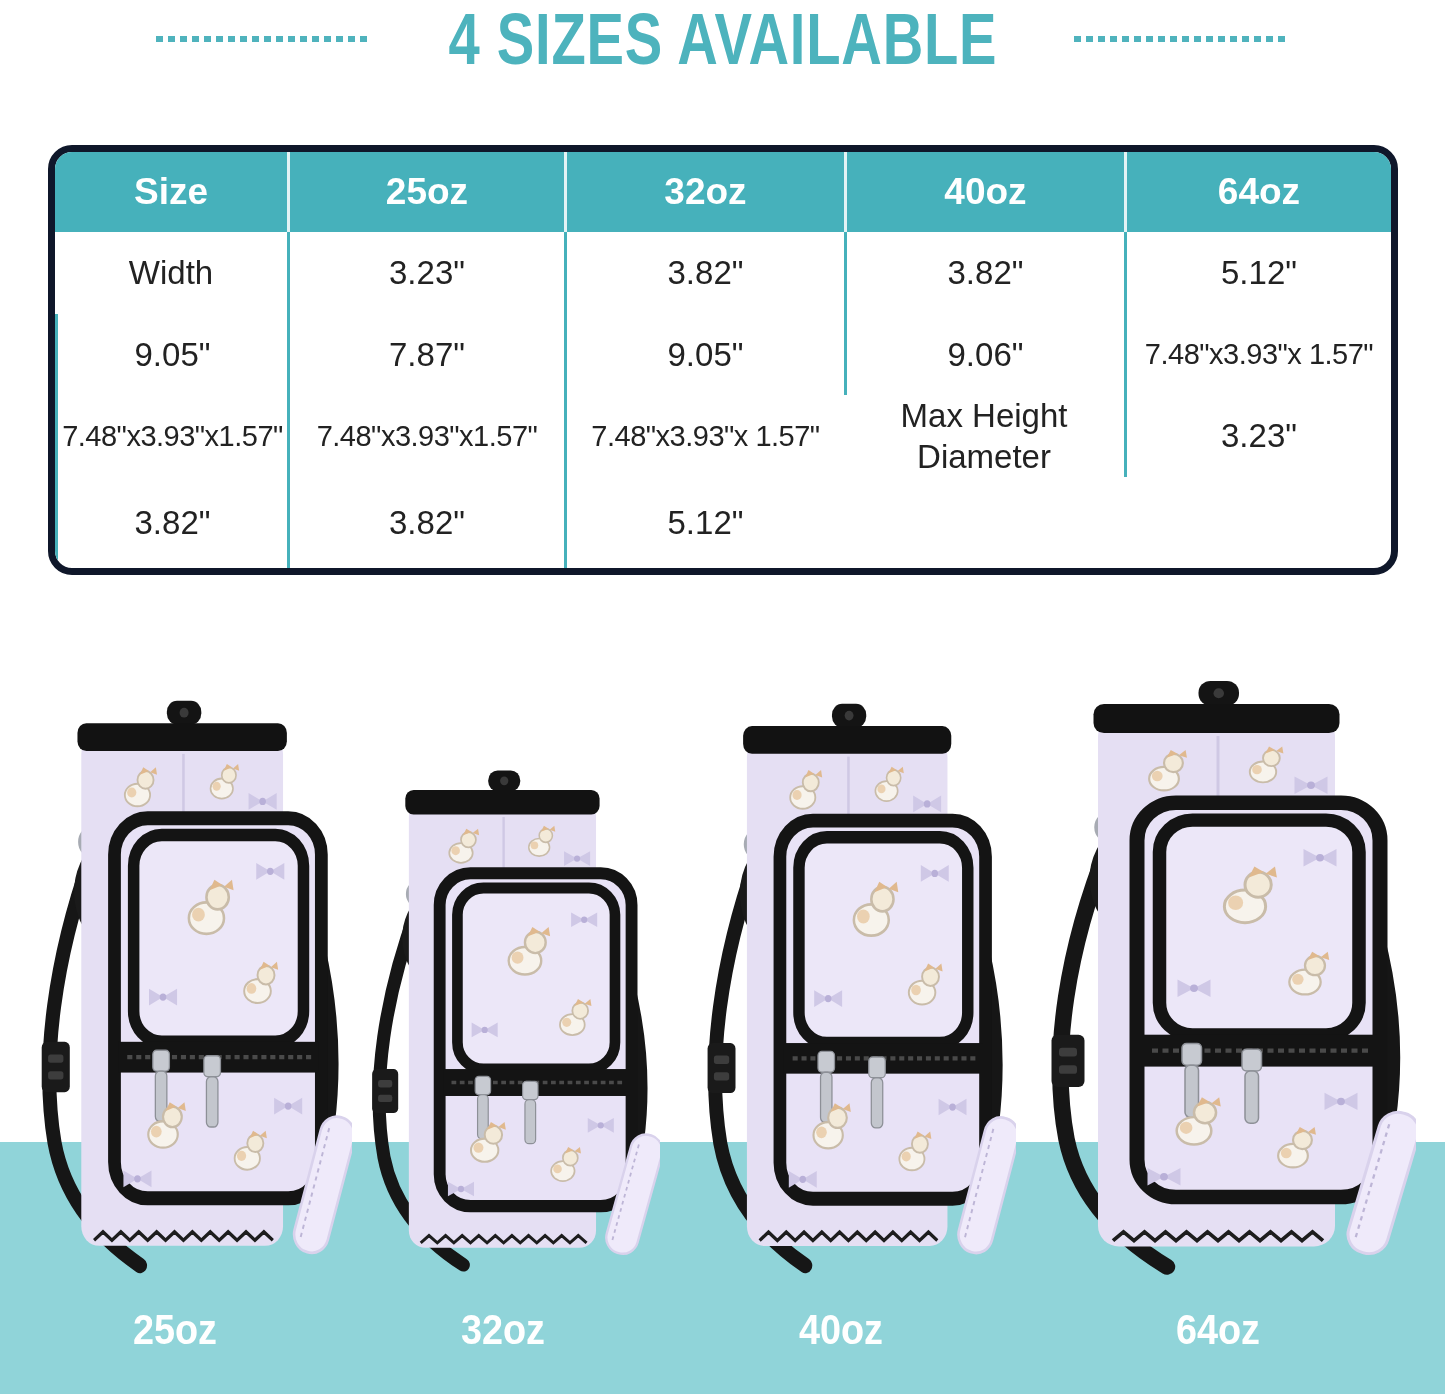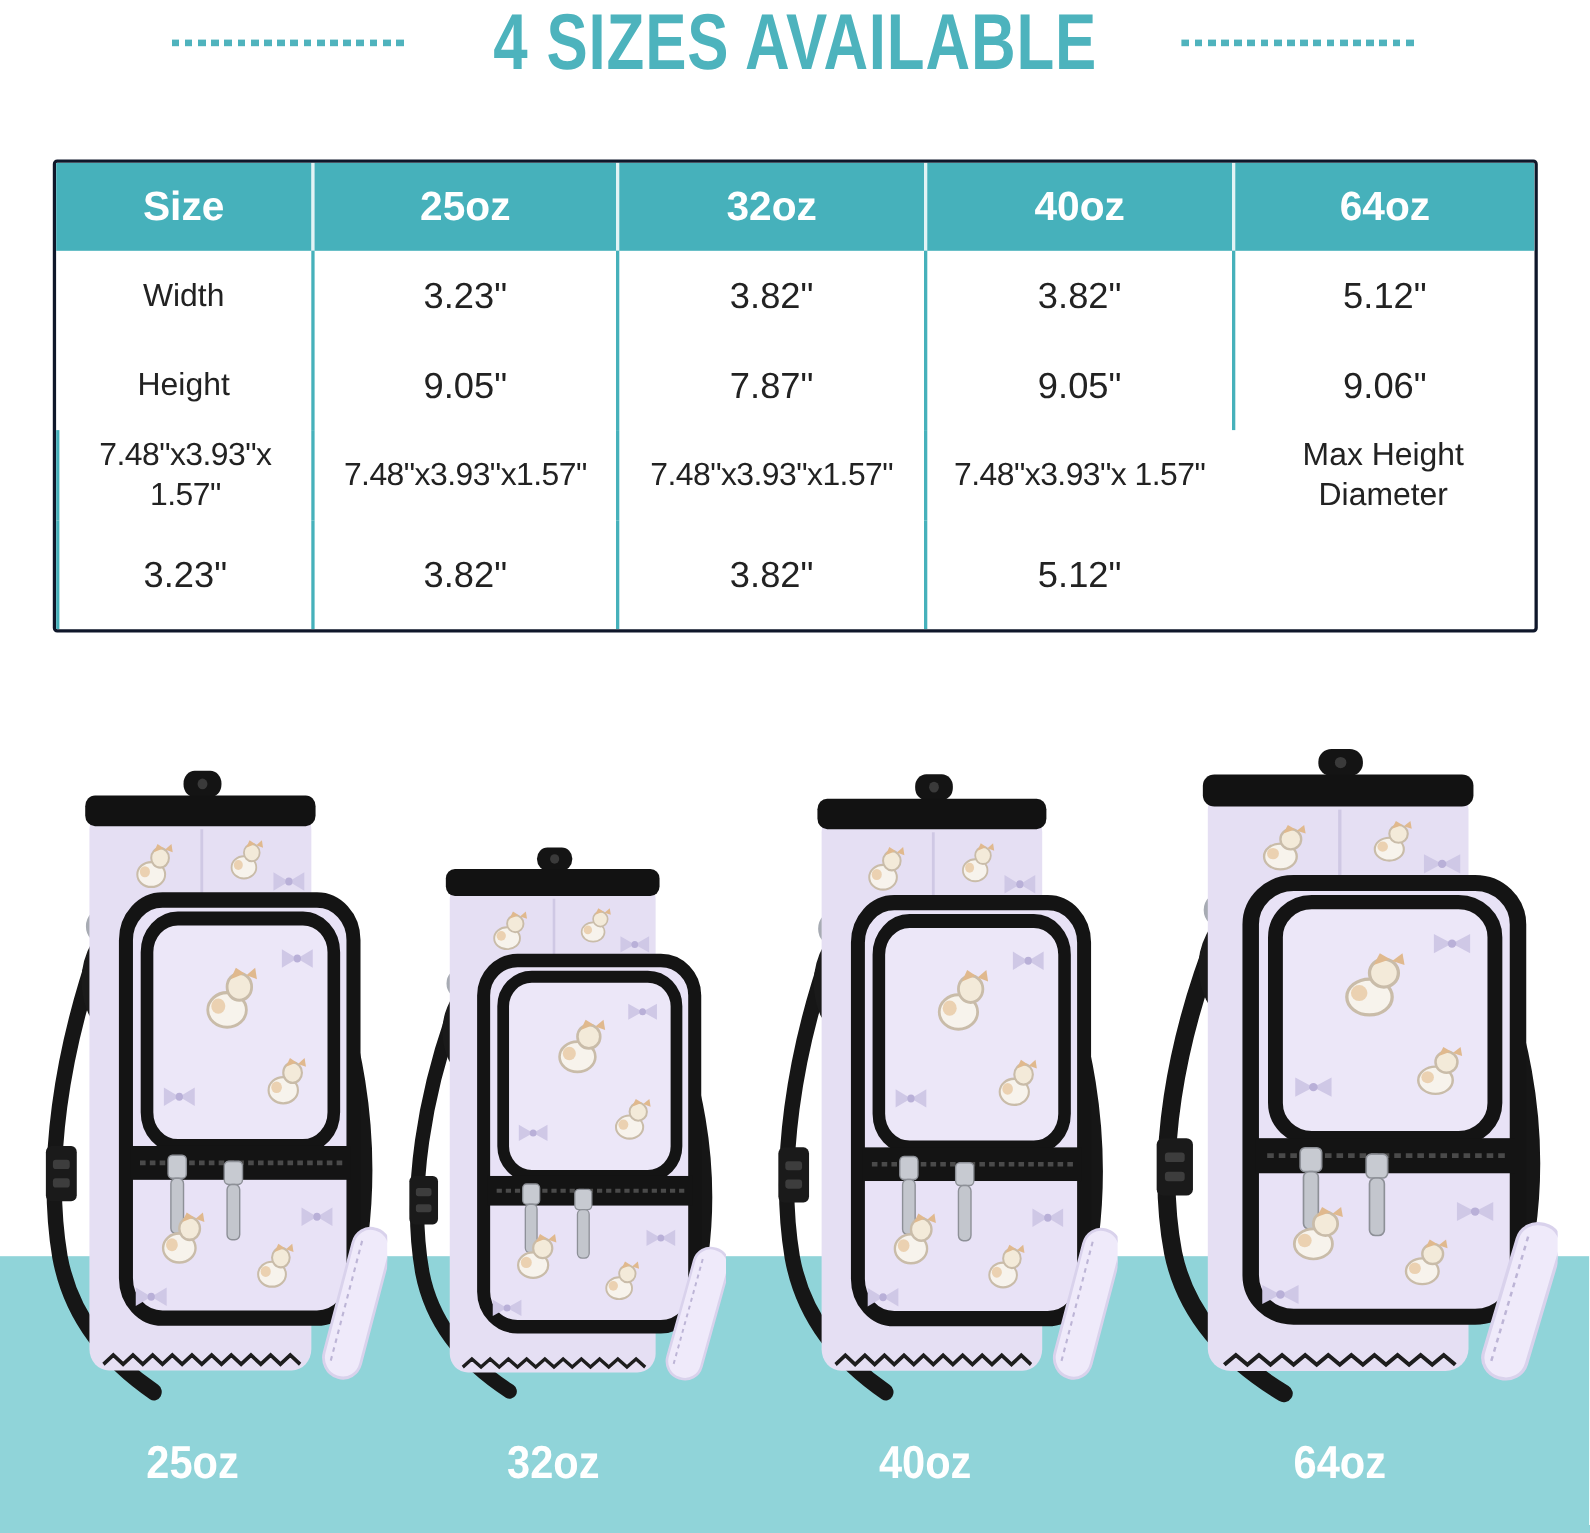--- a/index.html
+++ b/index.html
@@ -9,32 +9,32 @@
   
   .title-row{position:absolute;top:0;left:0;width:1445px;height:78px;
              display:flex;align-items:center;justify-content:center;}
   .dash{height:6px;width:215px;flex:0 0 215px;
         background:repeating-linear-gradient(90deg,#4fb3bd 0 7px,rgba(0,0,0,0) 7px 12px);}
   .title{margin:0;font-size:72px;line-height:78px;font-weight:bold;color:#4db3bd;
          letter-spacing:1px;white-space:nowrap;transform:scaleX(.78);transform-origin:center;}
 
   
   .size-table{position:absolute;left:48px;top:145px;width:1350px;height:430px;
-              box-sizing:border-box;border:3px solid #0f172a;border-radius:4px;
+              box-sizing:border-box;border:7px solid #0f172a;border-radius:24px;
               overflow:hidden;background:#fff;display:grid;
               grid-template-columns:232px 277px 280px 280px 1fr;
               grid-template-rows:80px 82px 81px 82px 1fr;}
   .th{background:#46b1bb;color:#ffffff;font-weight:bold;font-size:37px;
       display:flex;align-items:center;justify-content:center;
       border-left:3px solid rgba(255,255,255,.85);}
   .th.first{border-left:none;}
   .td{display:flex;align-items:center;justify-content:center;
       font-size:33px;color:#222222;border-left:3px solid #46b1bb;
       text-align:center;line-height:1.25;padding:0 6px;box-sizing:border-box;}
-  .td.first{border-left:none;font-size:29px;padding:0 34px;}
+  .td.first{border-left:none;font-size:33px;padding:0 34px;}
   .td.small{font-size:29px;letter-spacing:-.5px;}
 
   
   .band{position:absolute;left:0;bottom:0;width:1445px;height:252px;background:#90d4d9;}
   .size-label{position:absolute;top:1306px;color:#ffffff;font-weight:bold;font-size:42px;
               transform:translateX(-50%) scaleX(.9);white-space:nowrap;}
   .l1{left:175px;} .l2{left:503px;} .l3{left:841px;} .l4{left:1218px;}
 
   
   .bag{position:absolute;}
@@ -62,21 +62,20 @@
     <div class="th">32oz</div>
     <div class="th">40oz</div>
     <div class="th">64oz</div>
 
     <div class="td first">Width</div>
     <div class="td">3.23"</div>
     <div class="td">3.82"</div>
     <div class="td">3.82"</div>
     <div class="td">5.12"</div>
 
-    <div class="td first">Height</div>
     <div class="td">9.05"</div>
     <div class="td">7.87"</div>
     <div class="td">9.05"</div>
     <div class="td">9.06"</div>
 
     <div class="td small">7.48"x3.93"x 1.57"</div>
     <div class="td small">7.48"x3.93"x1.57"</div>
     <div class="td small">7.48"x3.93"x1.57"</div>
     <div class="td small">7.48"x3.93"x 1.57"</div>
 

